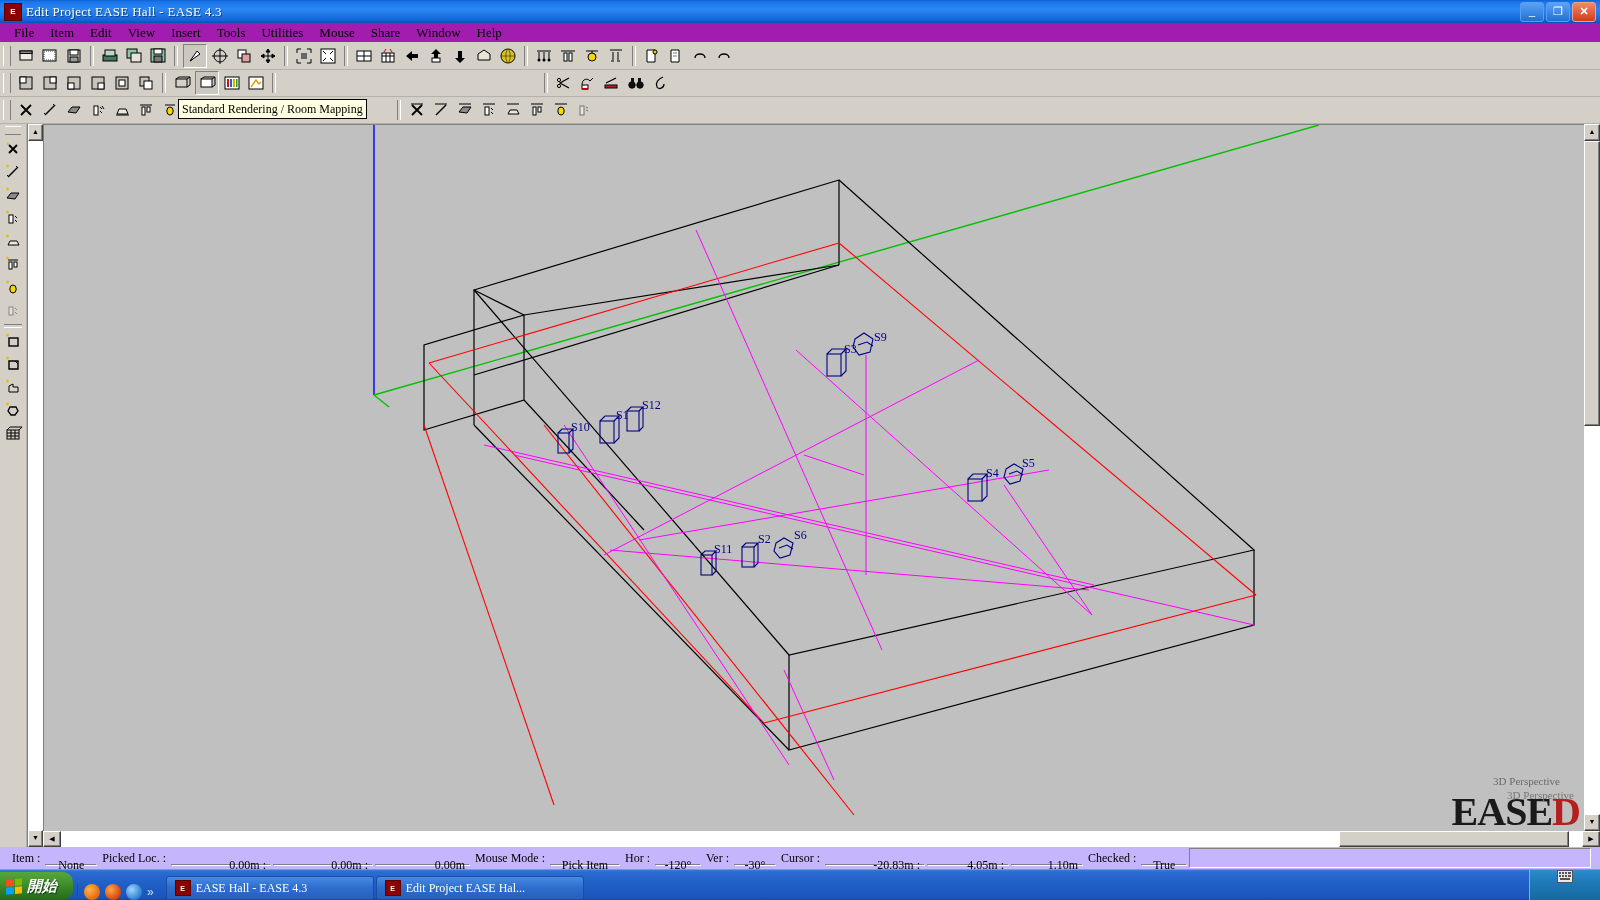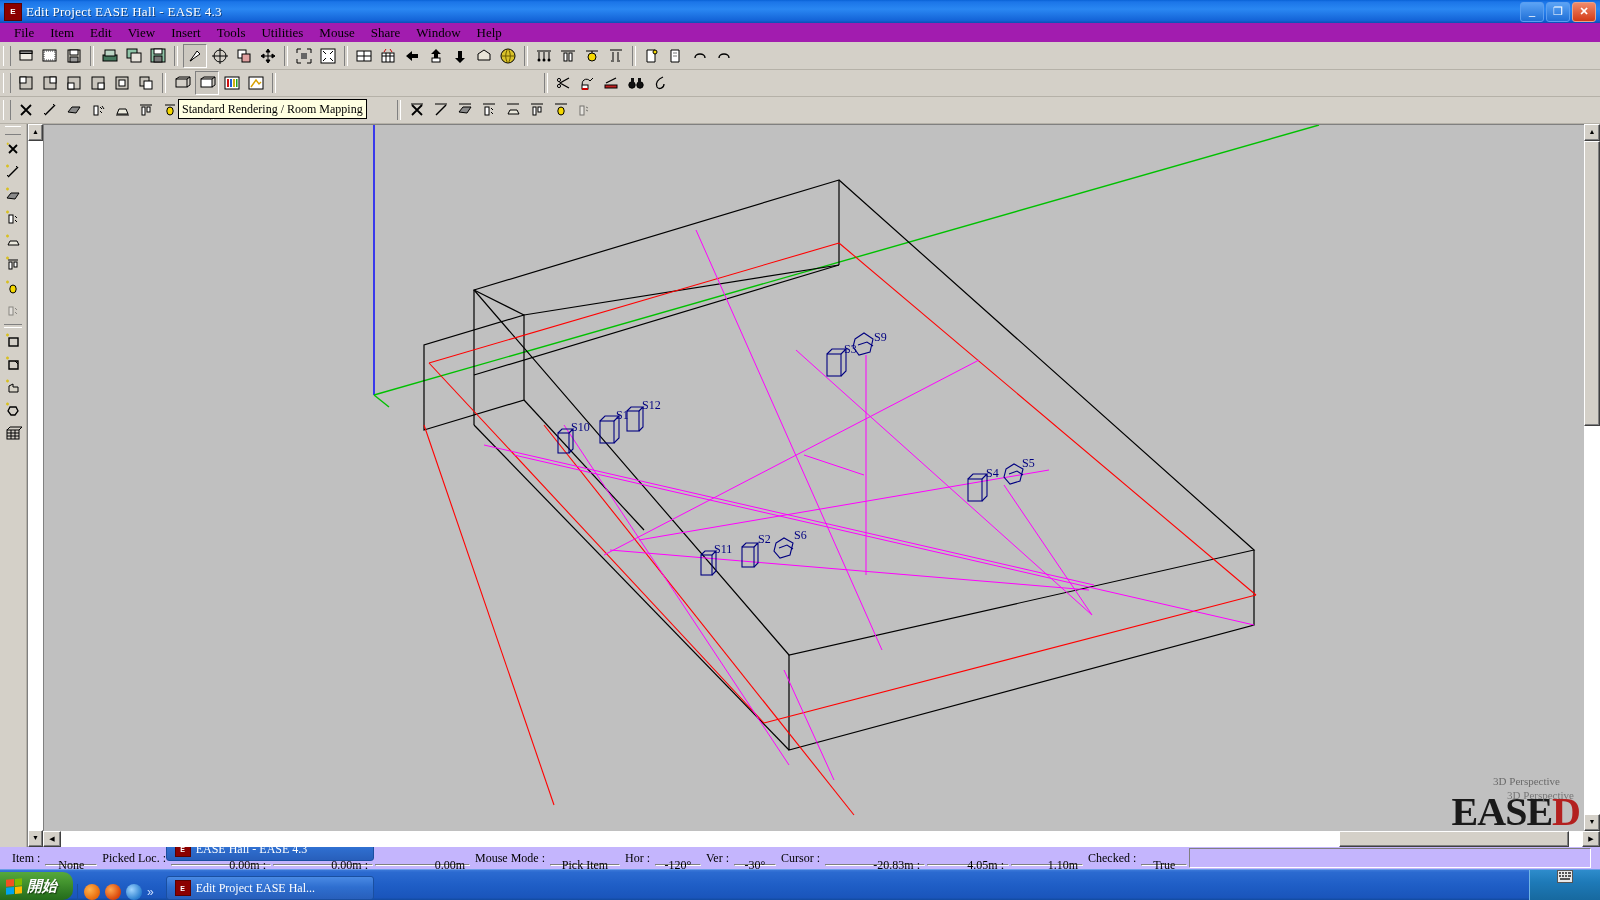--- a/index.html
+++ b/index.html
@@ -154,21 +154,21 @@
     border-radius:0 10px 10px 0;color:#fff;
     font-family:"Liberation Serif",serif;font-weight:bold;font-size:15px;
     text-shadow:1px 1px 1px rgba(0,0,0,.5);font-style:italic;
   }
   .flag{width:16px;height:15px;display:grid;grid-template-columns:1fr 1fr;grid-template-rows:1fr 1fr;gap:1px;transform:skewY(-6deg);}
   .flag i{display:block;}
   .ql{display:flex;align-items:center;gap:5px;padding:0 6px;margin-left:4px;
     border-left:1px solid #1a4fa0;}
   .ql .qicon{width:16px;height:16px;border-radius:50%;}
   .ql .chev{color:#cfe0ff;font-size:12px;font-family:"Liberation Sans",sans-serif;}
-  .tasks{display:flex;align-items:center;gap:15px;margin-left:6px;flex-direction:column;}
+  .tasks{display:flex;align-items:center;gap:2px;margin-left:6px;}
   .task{
     height:22px;display:flex;align-items:center;gap:5px;padding:0 8px;min-width:190px;
     background:linear-gradient(180deg,#4a8ae4 0%,#2f6fd0 45%,#285fbb 100%);
     border:1px solid #1a4fa0;border-radius:3px;color:#fff;
     font-family:"Liberation Serif",serif;font-size:12px;white-space:nowrap;overflow:hidden;
   }
   .task .tico{width:14px;height:14px;background:#8b0000;border:1px solid #5a0000;
     font-size:7px;color:#fff;display:flex;align-items:center;justify-content:center;
     font-family:"Liberation Sans",sans-serif;font-weight:bold;flex:0 0 14px;}
   .tray{margin-left:auto;height:30px;display:flex;align-items:center;gap:6px;padding:0 8px;

